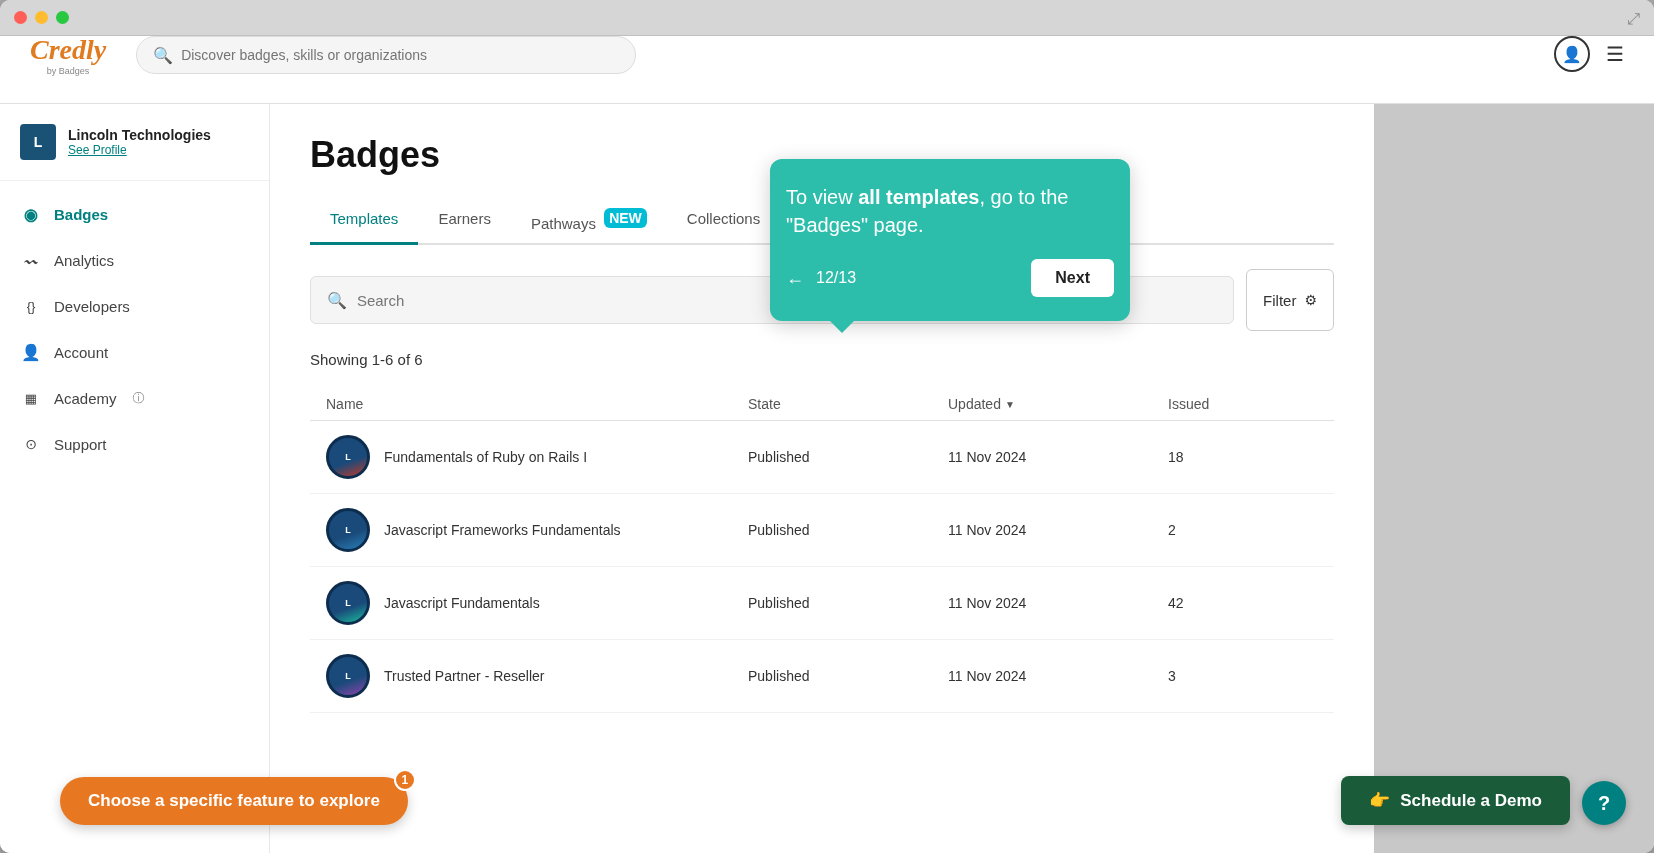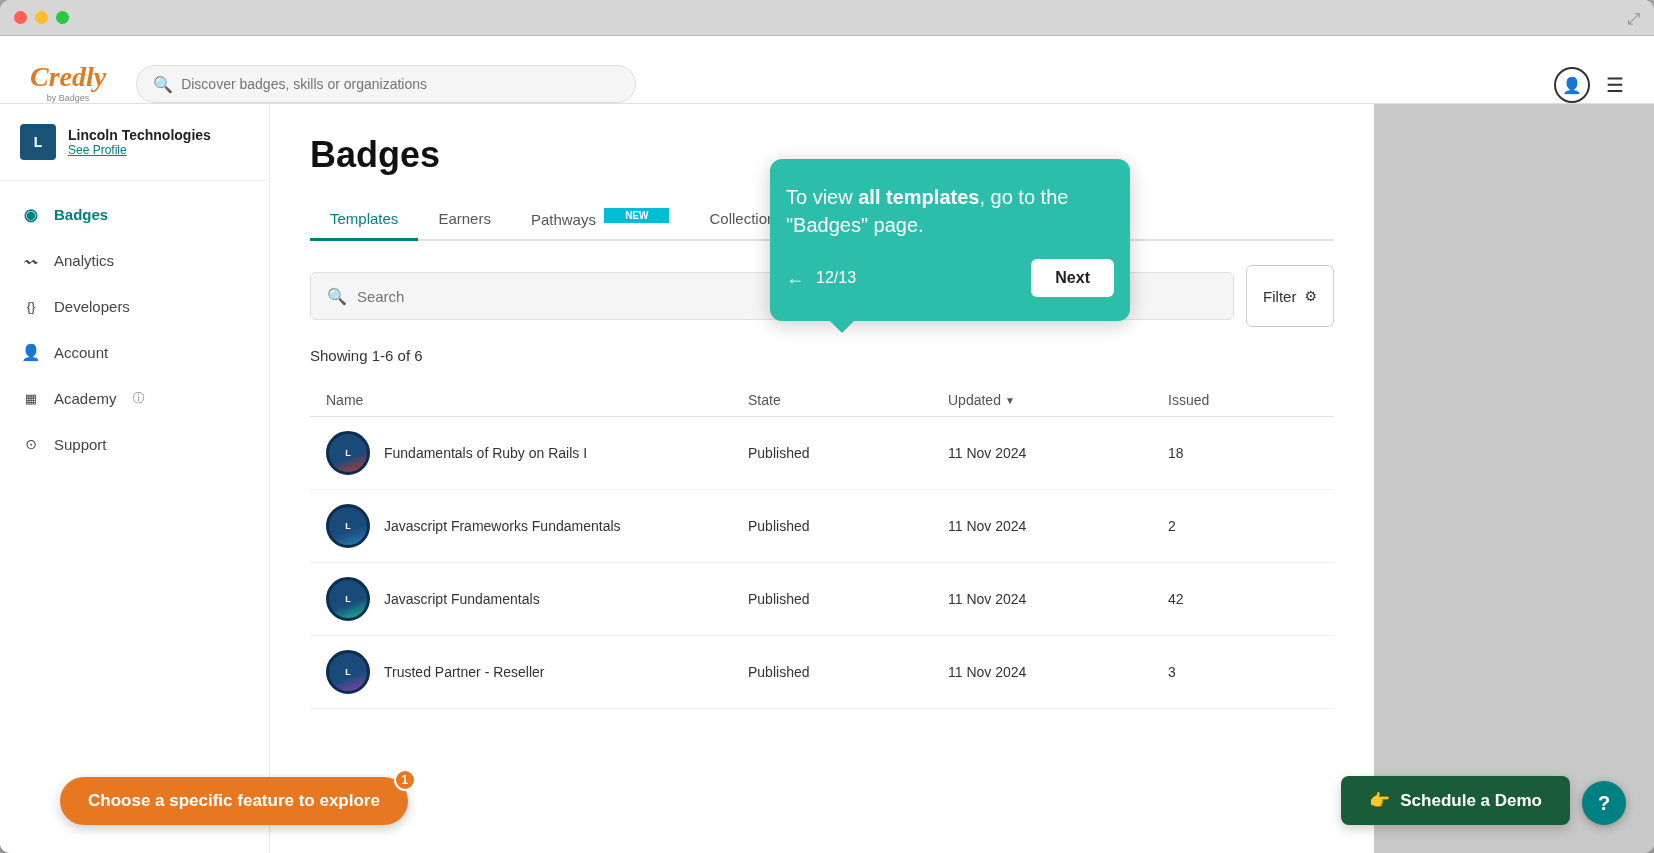--- a/index.html
+++ b/index.html
@@ -34,21 +34,21 @@
 
     .window-expand {
       position: absolute; right: 14px; top: 10px;
       color: #888; font-size: 16px;
     }
 
     .top-nav {
       background: white;
       height: 68px;
       display: flex;
-      align-items: flex-end;
+      align-items: flex-start;
       padding: 0 30px;
       border-bottom: 1px solid #e0e0e0;
       gap: 20px;
     }
 
     .logo {
       display: flex; align-items: center; margin-right: 10px;
     }
 
     .logo-text {
@@ -161,22 +161,22 @@
     }
 
     .tab {
       padding: 10px 20px; cursor: pointer; font-size: 15px; color: #555;
       border-bottom: 3px solid transparent; margin-bottom: -2px; position: relative;
     }
 
     .tab.active { color: #008080; border-bottom-color: #008080; font-weight: 500; }
 
     .tab-new-badge {
-      background: #00bcd4; color: white; font-size: 10px;
-      padding: 2px 21px; border-radius: 0; margin-left: 4px;
+      background: #00bcd4; color: white; font-size: 14px;
+      padding: 2px 5px; border-radius: 6px; margin-left: 4px;
       vertical-align: super; font-weight: 600;
     }
 
     .search-filter-row {
       display: flex; align-items: center; gap: 12px; margin-bottom: 20px;
     }
 
     .template-search {
       flex: 1;
       display: flex; align-items: center; gap: 10px;

